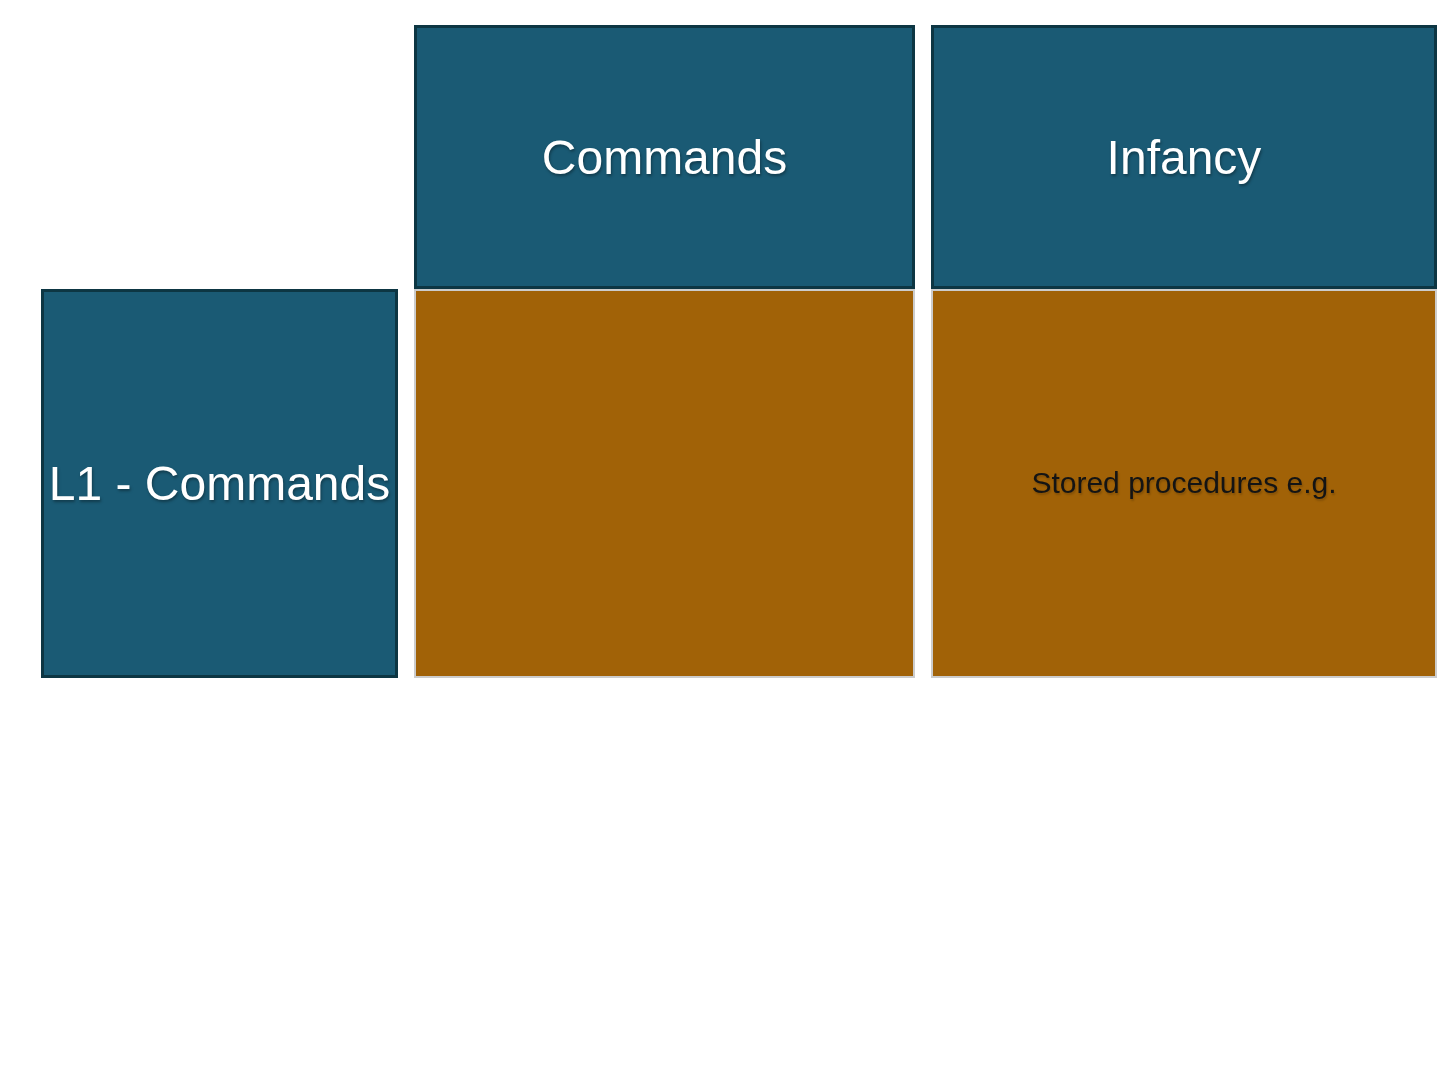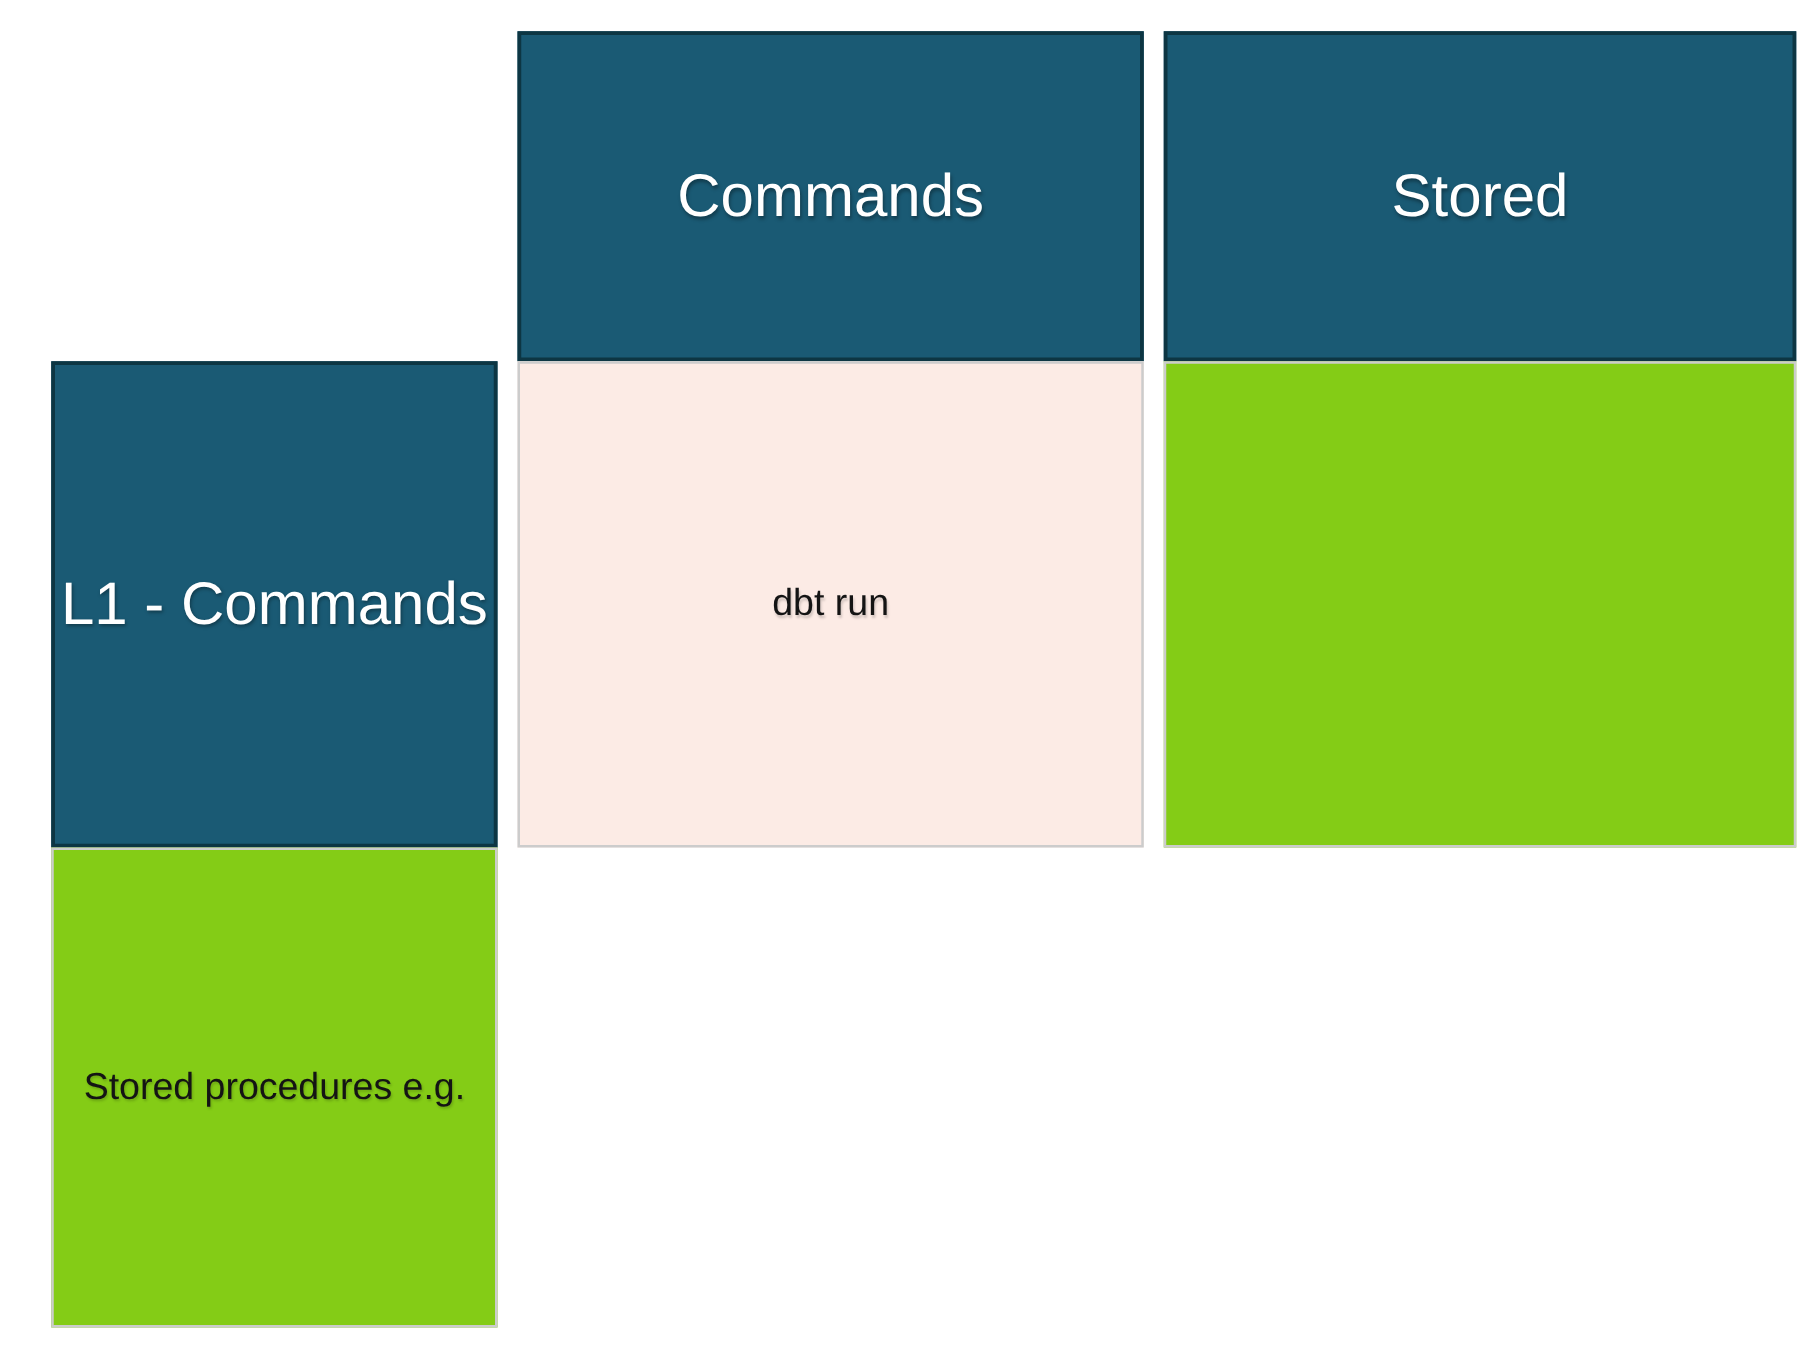--- a/index.html
+++ b/index.html
@@ -41,44 +41,41 @@
     border: 2px solid #cccccc;
     font-size: 30px;
     color: #141414;
     line-height: 1.75;
     text-shadow: 1px 2px 2px rgba(0,0,0,0.18);
   }
   .pink {
     background: #fcebe5;
   }
   .white {
-    background: #84cc16;
+    background: #a16207;
   }
   .wrap-narrow {
     max-width: 430px;
   }
 </style>
 </head>
 <body>
 
 <div class="matrix">
 
   <div class="cell corner"></div>
   <div class="cell teal">
     <span>Commands</span>
   </div>
   <div class="cell teal">
-    <span>Stored</span>
+    <span>Infancy</span>
   </div>
 
   <div class="cell teal">
     <span>L1 - Commands</span>
-  </div>
-  <div class="cell body-cell pink">
-    <span>dbt run</span>
   </div>
 
   <div class="cell body-cell white">
     <span></span>
   </div>
   <div class="cell body-cell white">
     <span class="wrap-narrow">Stored procedures e.g.</span>
   </div>
 
 </div>

